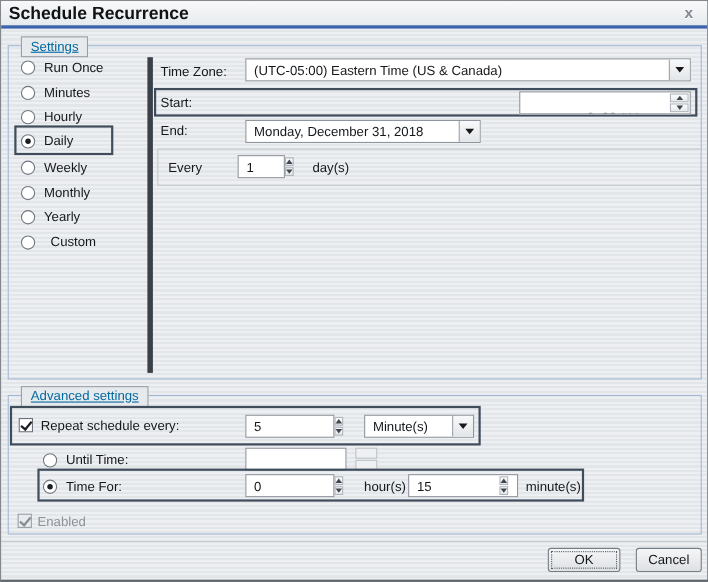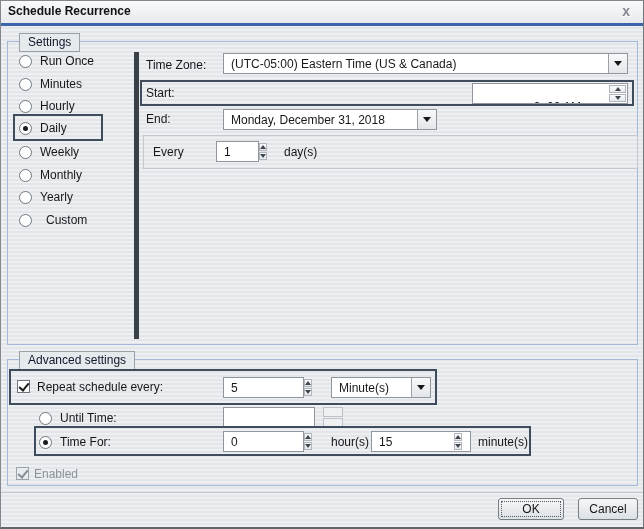--- a/index.html
+++ b/index.html
@@ -6,29 +6,29 @@
   .dialog{
     position:relative;width:644px;height:529px;box-sizing:border-box;
     border:1px solid #82888e;border-bottom:2px solid #5f666c;border-right:1px solid #6e757b;
     background:repeating-linear-gradient(to bottom,#edeff2 0px,#edeff2 2px,#e3e6e9 2px,#e3e6e9 4px);
     overflow:hidden;
   }
   
   .titlebar{position:absolute;left:0;top:0;right:0;height:22px;
     background:linear-gradient(#f8f9fa,#e7eaed);
     border-bottom:3px solid var(--title-underline,#3c64ab);}
-  .title{position:absolute;left:7px;top:3px;font-size:12px;font-weight:bold;color:#101315;}
+  .title{position:absolute;left:7px;top:3px;font-size:16px;font-weight:bold;color:#101315;}
   .close-x{position:absolute;right:10px;top:2px;font-size:14px;font-weight:bold;color:#82888f;
     text-shadow:0 1px 0 #ffffff;cursor:default;padding:0 3px;}
   
   .group{position:absolute;border:1px solid var(--group-border,#a3bad6);background:transparent;}
   .group-settings{left:6px;top:40px;width:629px;height:302px;}
   .group-advanced{left:6px;top:358px;width:629px;height:125px;}
-  .legend{position:absolute;font-size:12px;color:#0f172a;background:#e7eaed;
-    border:1px solid #99a1a9;padding:1px 8px 2px 8px;line-height:14px;}
+  .legend{position:absolute;font-size:12px;color:#0369a1;background:#e7eaed;
+    border:1px solid #99a1a9;padding:1px 8px 2px 8px;line-height:14px;text-decoration:underline;}
   .legend-settings{left:18px;top:32px;}
   .legend-advanced{left:18px;top:350px;}
   
   .radio-row{position:absolute;display:flex;align-items:center;gap:8px;height:16px;font-size:12px;color:#15181b;}
   .radio{width:13px;height:13px;box-sizing:border-box;border:1px solid #6f7780;border-radius:50%;
     background:#ffffff;position:relative;flex:0 0 auto;}
   .radio.checked::after{content:"";position:absolute;left:3px;top:3px;width:5px;height:5px;border-radius:50%;background:#1b1e21;}
   .focus-box{position:absolute;border:2px solid var(--focus-border,#3e4c5c);box-sizing:border-box;}
   .daily-box{left:12px;top:113px;width:90px;height:27px;}
   

